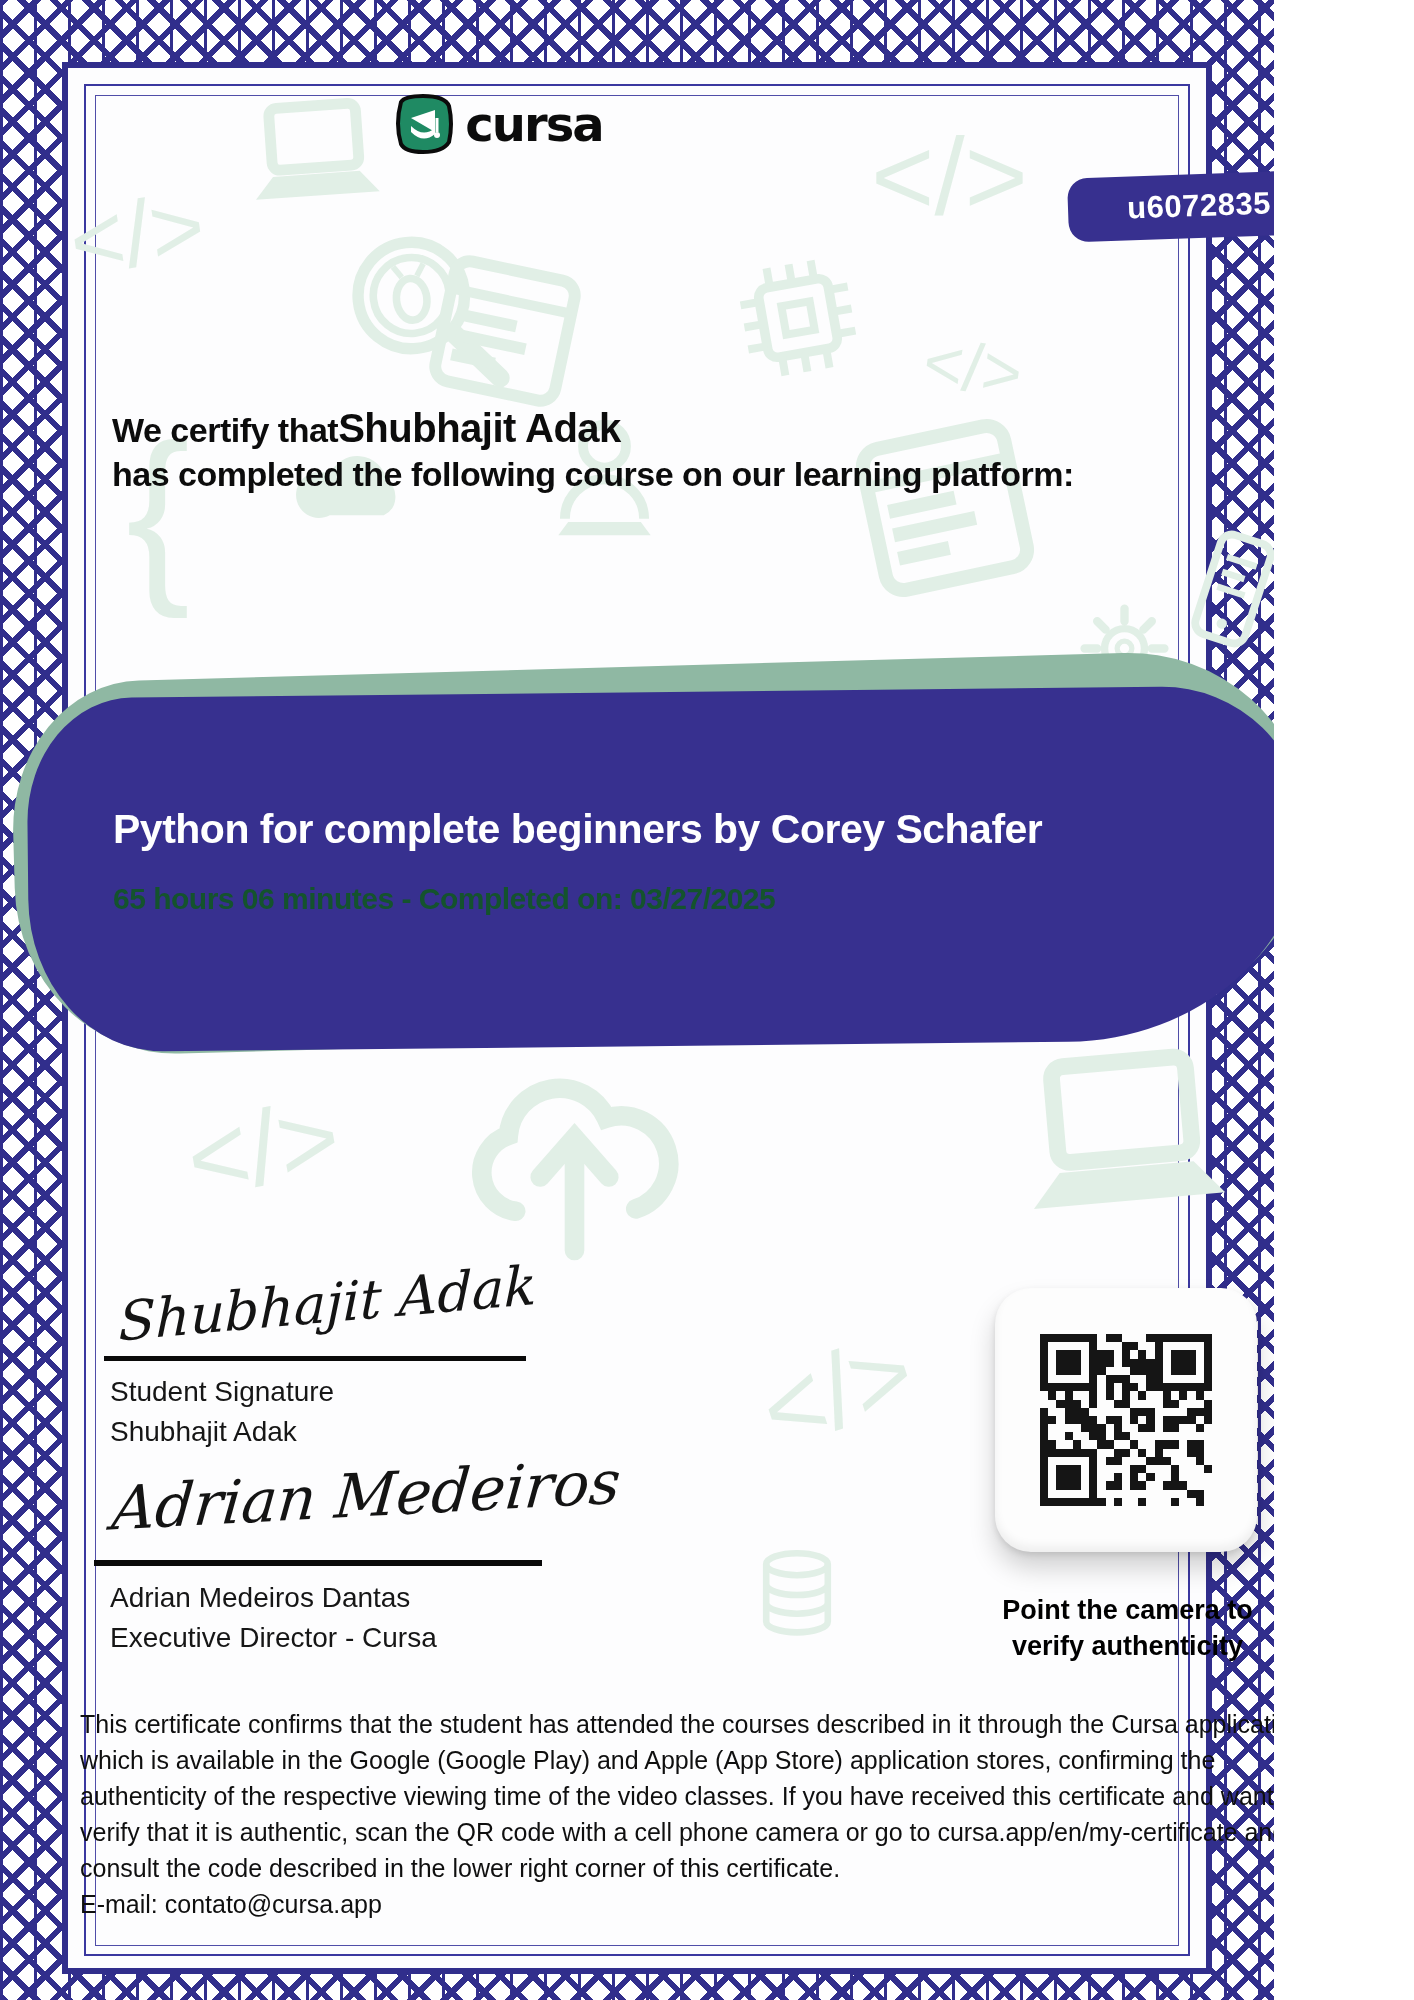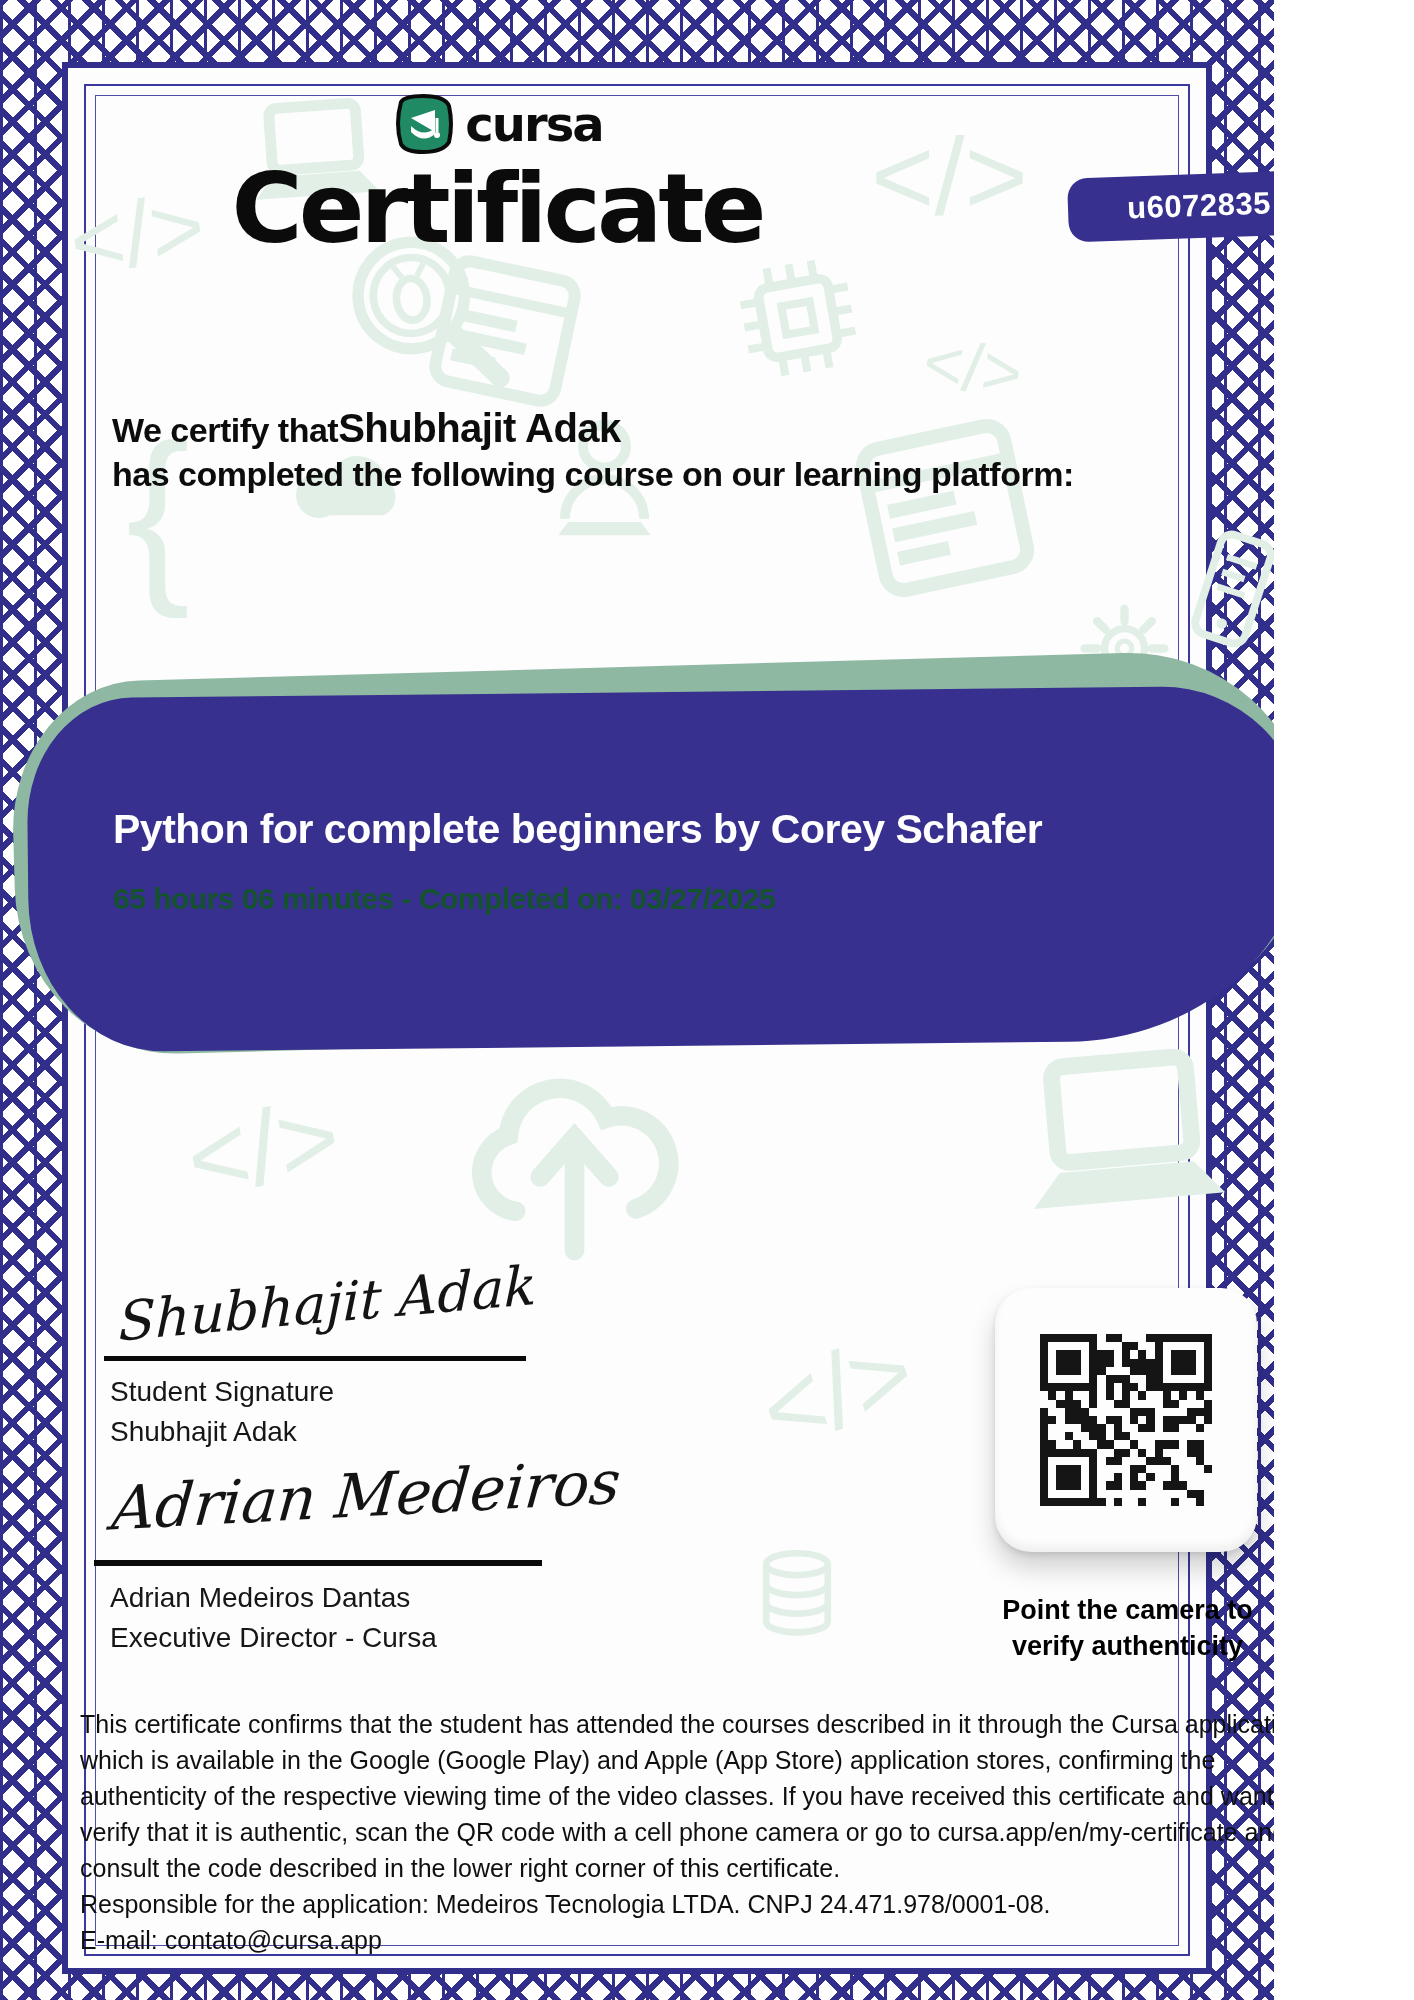--- a/index.html
+++ b/index.html
@@ -152,21 +152,20 @@
     <svg width="64" height="64" viewBox="0 0 64 64">
       <path d="M10 10 Q4 32 10 52 Q14 60 32 60 Q52 60 58 50 Q62 32 58 14 Q54 4 32 4 Q14 4 10 10 Z" fill="#1f8a63" stroke="#0b0b0b" stroke-width="4"></path>
       <path d="M20 26 L44 18 L44 40 Z" fill="#fff"></path>
       <path d="M20 40 Q32 52 44 42 L44 36 Q32 46 20 34 Z" fill="#fff"></path>
       <path d="M46 26 L46 40" stroke="#fff" stroke-width="3"></path>
         <circle cx="46" cy="43" r="3" fill="#fff"></circle>
     </svg>
     <span class="logo-word">cursa</span>
   </div>
 
-  <div class="cert-title">Certificate</div>
   <div class="id-badge">u6072835</div>
 
   <div class="certify">
     <div class="row1">
       <span class="pre">We certify that</span>
       <span class="name">Shubhajit Adak</span>
     </div>
     <div class="row2">has completed the following course on our learning platform:</div>
   </div>
 
@@ -332,21 +331,20 @@
         </g>
       </svg>
   </div>
   <div class="qr-caption">
     <div>Point the camera to</div>
     <div>verify authenticity</div>
   </div>
 
   <div class="footer">
     <p>This certificate confirms that the student has attended the courses described in it through the Cursa application, which is available in the Google (Google Play) and Apple (App Store) application stores, confirming the authenticity of the respective viewing time of the video classes. If you have received this certificate and want to verify that it is authentic, scan the QR code with a cell phone camera or go to cursa.app/en/my-certificate and consult the code described in the lower right corner of this certificate.</p>
-    <p>Responsible for the application: Medeiros Tecnologia LTDA. CNPJ 24.471.978/0001-08.</p>
     <p>E-mail: contato@cursa.app</p>
   </div>
 
 <svg class="wm" viewBox="0 0 100 100" width="155" height="155" style="left: 238px; top: 84px; transform: rotate(-4deg);">
       <use href="#sym-laptop" fill="#e1efe6" stroke="#e1efe6"></use>
     </svg>
     <svg class="wm" viewBox="0 0 100 100" width="150" height="150" style="left: 62px; top: 158px; transform: rotate(-8deg);">
       <use href="#sym-code" fill="#e1efe6" stroke="#e1efe6"></use>
     </svg>
     <svg class="wm" viewBox="0 0 100 100" width="190" height="190" style="left: 330px; top: 222px; transform: rotate(-6deg);">

